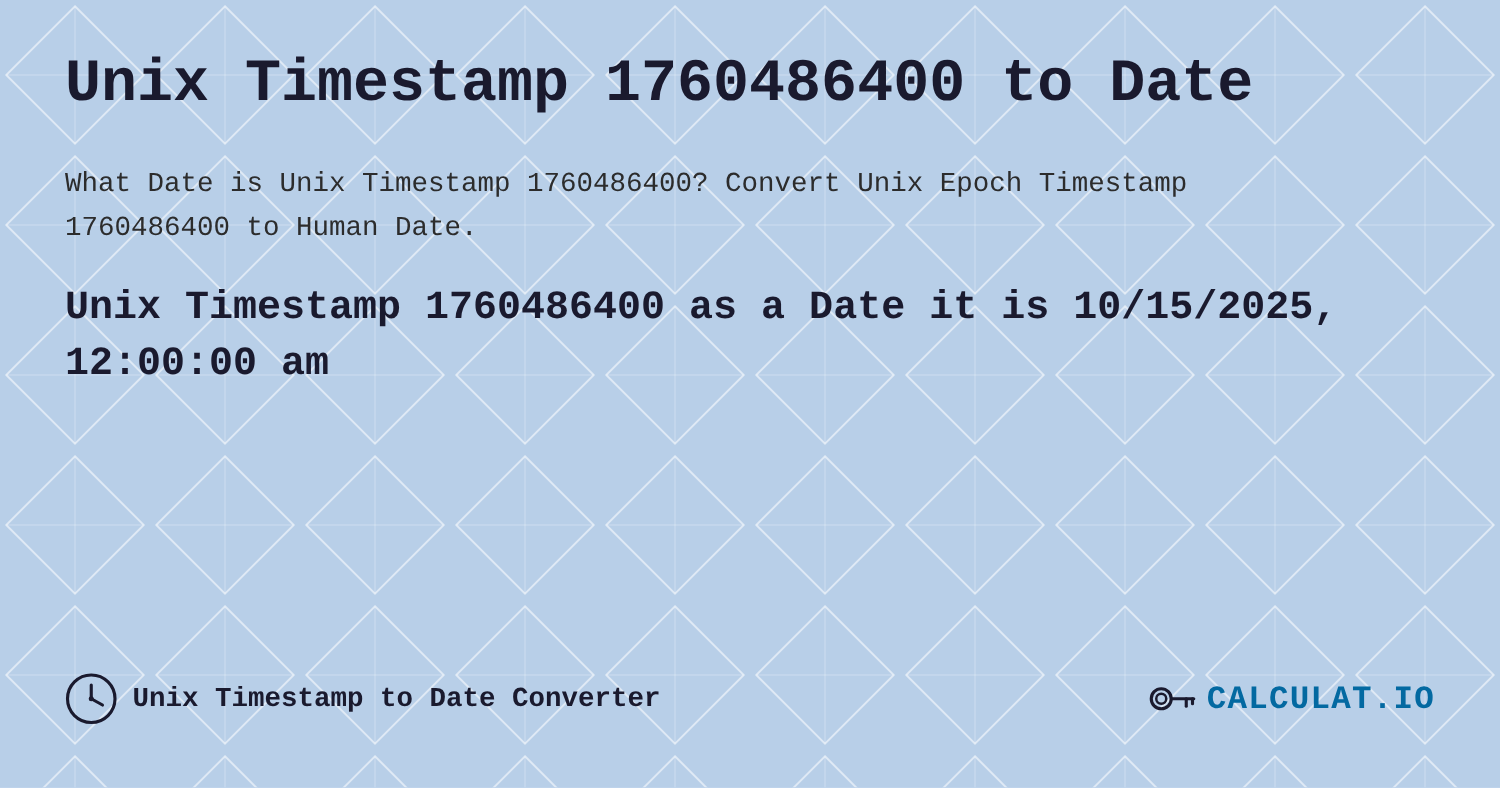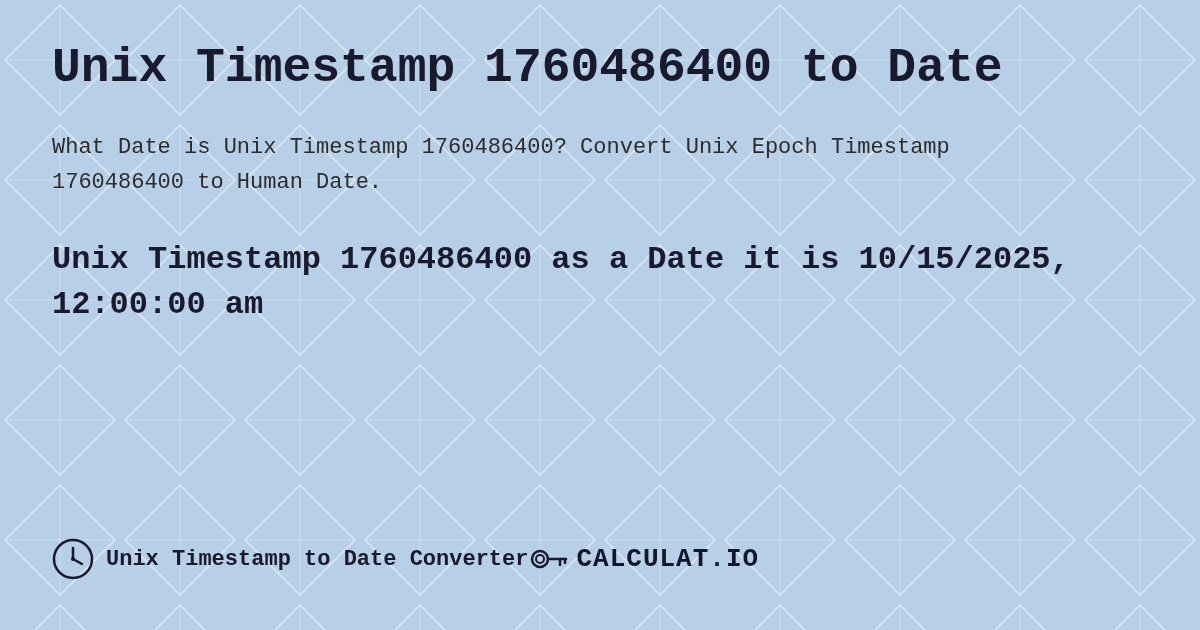--- a/index.html
+++ b/index.html
@@ -49,34 +49,35 @@
     .description {
       font-size: 22px;
       color: #2c2c2c;
       font-family: 'Courier New', Courier, monospace;
       line-height: 1.6;
       margin-top: 32px;
       max-width: 900px;
     }
 
     .result-section {
-      margin-top: 38px;
+      margin-top: 24px;
     }
 
     .result-text {
       font-size: 32px;
       font-weight: bold;
       color: #1a1a2e;
       font-family: 'Courier New', Courier, monospace;
       line-height: 1.4;
     }
 
     .footer {
       display: flex;
       align-items: center;
+      justify-content: space-between;
       padding-bottom: 10px;
     }
 
     .footer-left {
       display: flex;
       align-items: center;
       gap: 12px;
     }
 
     .clock-icon {
@@ -99,21 +100,21 @@
     }
 
     .logo-icon {
       width: 40px;
       height: 40px;
     }
 
     .logo-text {
       font-size: 26px;
       font-weight: bold;
-      color: #0f172a;
+      color: #0369a1;
       font-family: 'Courier New', Courier, monospace;
       letter-spacing: 1px;
     }
 
     .top-section {
       flex: 1;
     }
   </style>
 </head>
 <body>

